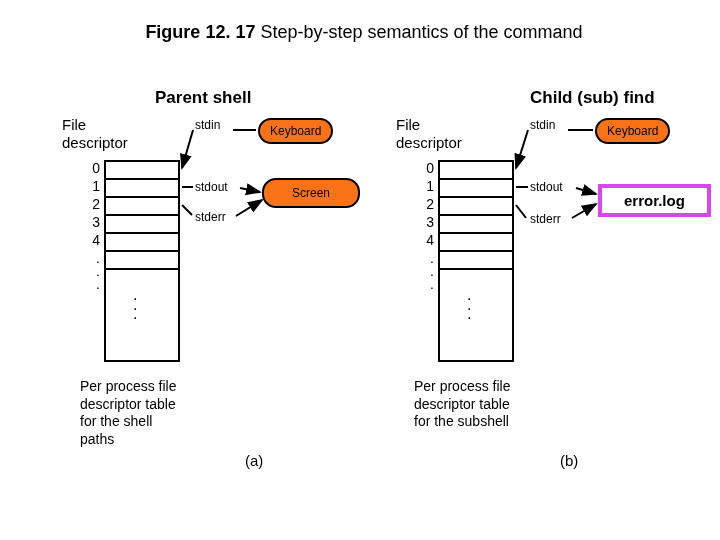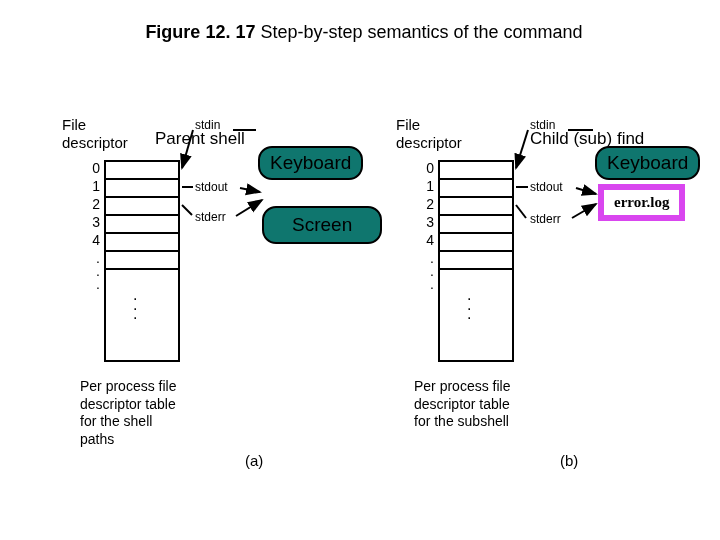--- a/index.html
+++ b/index.html
@@ -18,51 +18,48 @@
     top: 20px;
     left: 64px;
     width: 600px;
     text-align: center;
     font-size: 18px;
     line-height: 1.35;
   }
   .caption .fignum { font-weight: bold; }
   .panel-title {
     position: absolute;
-    font-weight: normal;
+    font-weight: bold;
     font-size: 17px;
     font-family: Arial, Helvetica, sans-serif;
-    margin-top: 41px;
   }
   .label {
     position: absolute;
     font-size: 15px;
     line-height: 1.2;
   }
   .small-label {
     position: absolute;
     font-size: 12px;
   }
   .round-box {
     position: absolute;
     border: 2px solid #000;
     border-radius: 14px;
     padding: 4px 10px;
-    font-size: 19px;
-    background: #0f766e;
-    margin-top: 28px;
+    font-size: 12px;
+    background: #f97316;
   }
   .rect-box {
     position: absolute;
-    border: 6px solid #d946ef;
-    padding: 4px 10px;
+    border: 4px solid #d946ef;
+    padding: 4px 22px;
     font-size: 15px;
     font-weight: bold;
     background: #fff;
-    font-family: Liberation Serif, serif;
   }
   .fd-table {
     position: absolute;
     border: 2px solid #000;
     width: 76px;
   }
   .fd-table .cell {
     height: 18px;
     border-bottom: 2px solid #000;
   }

